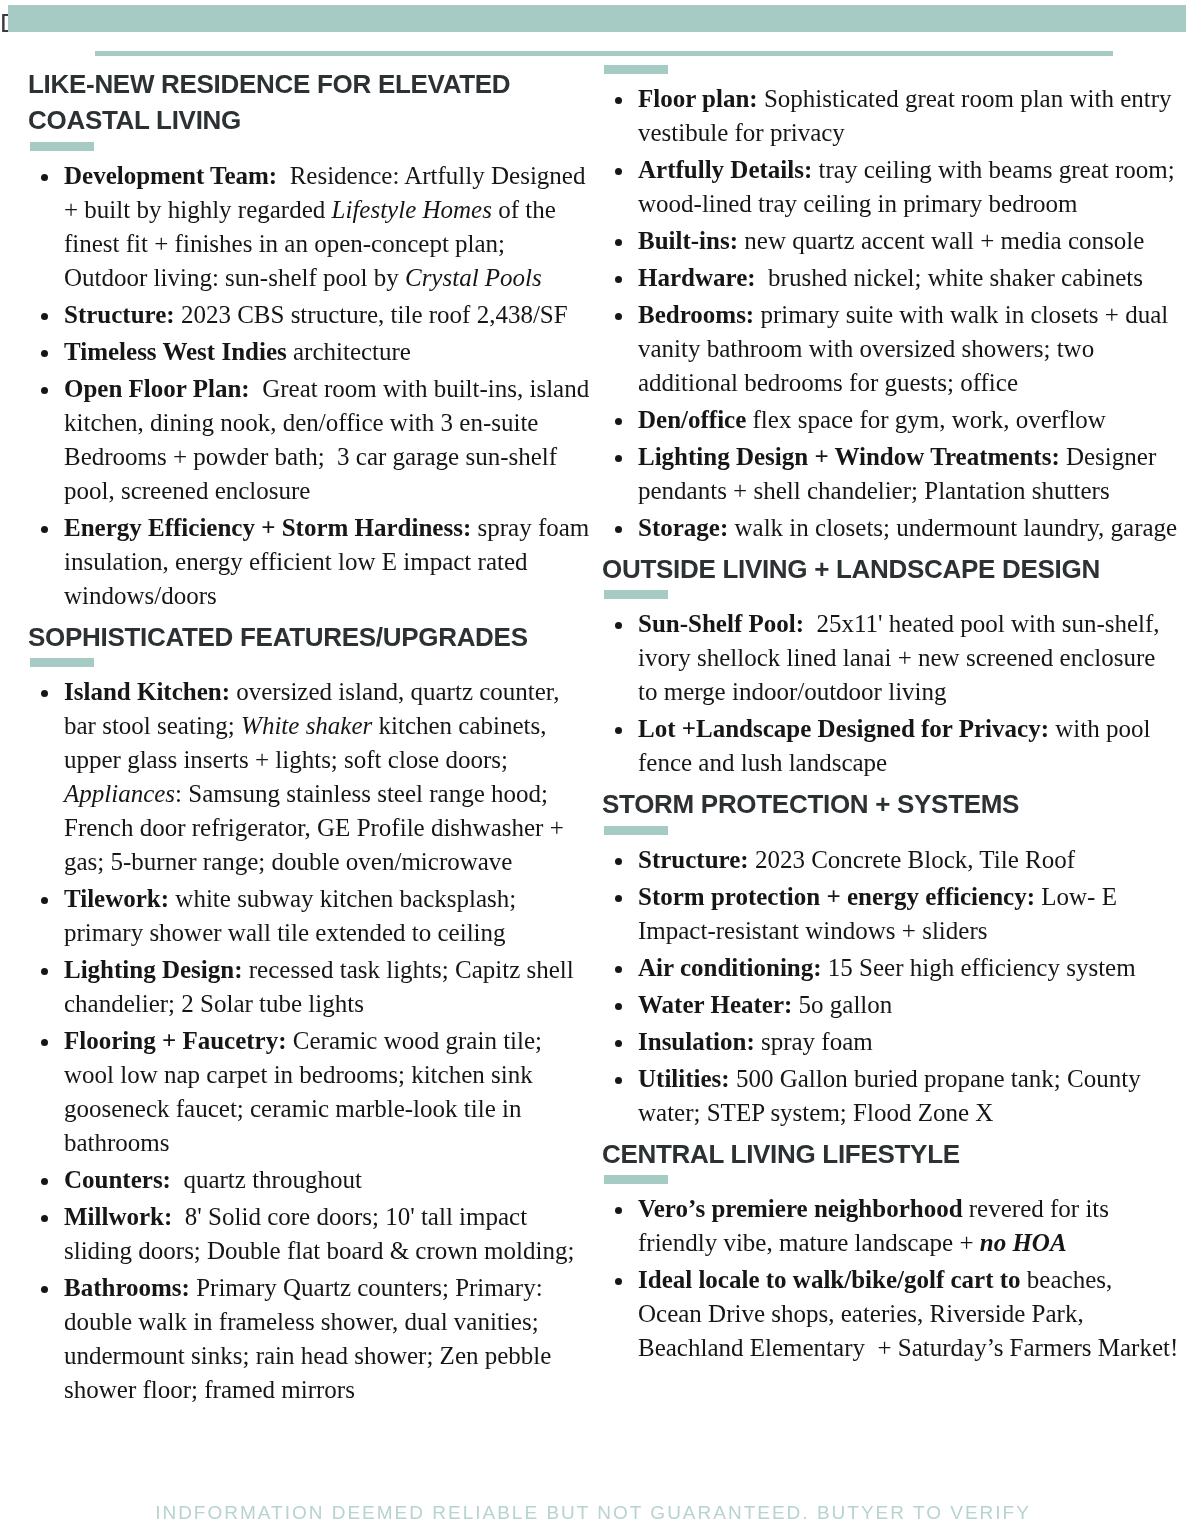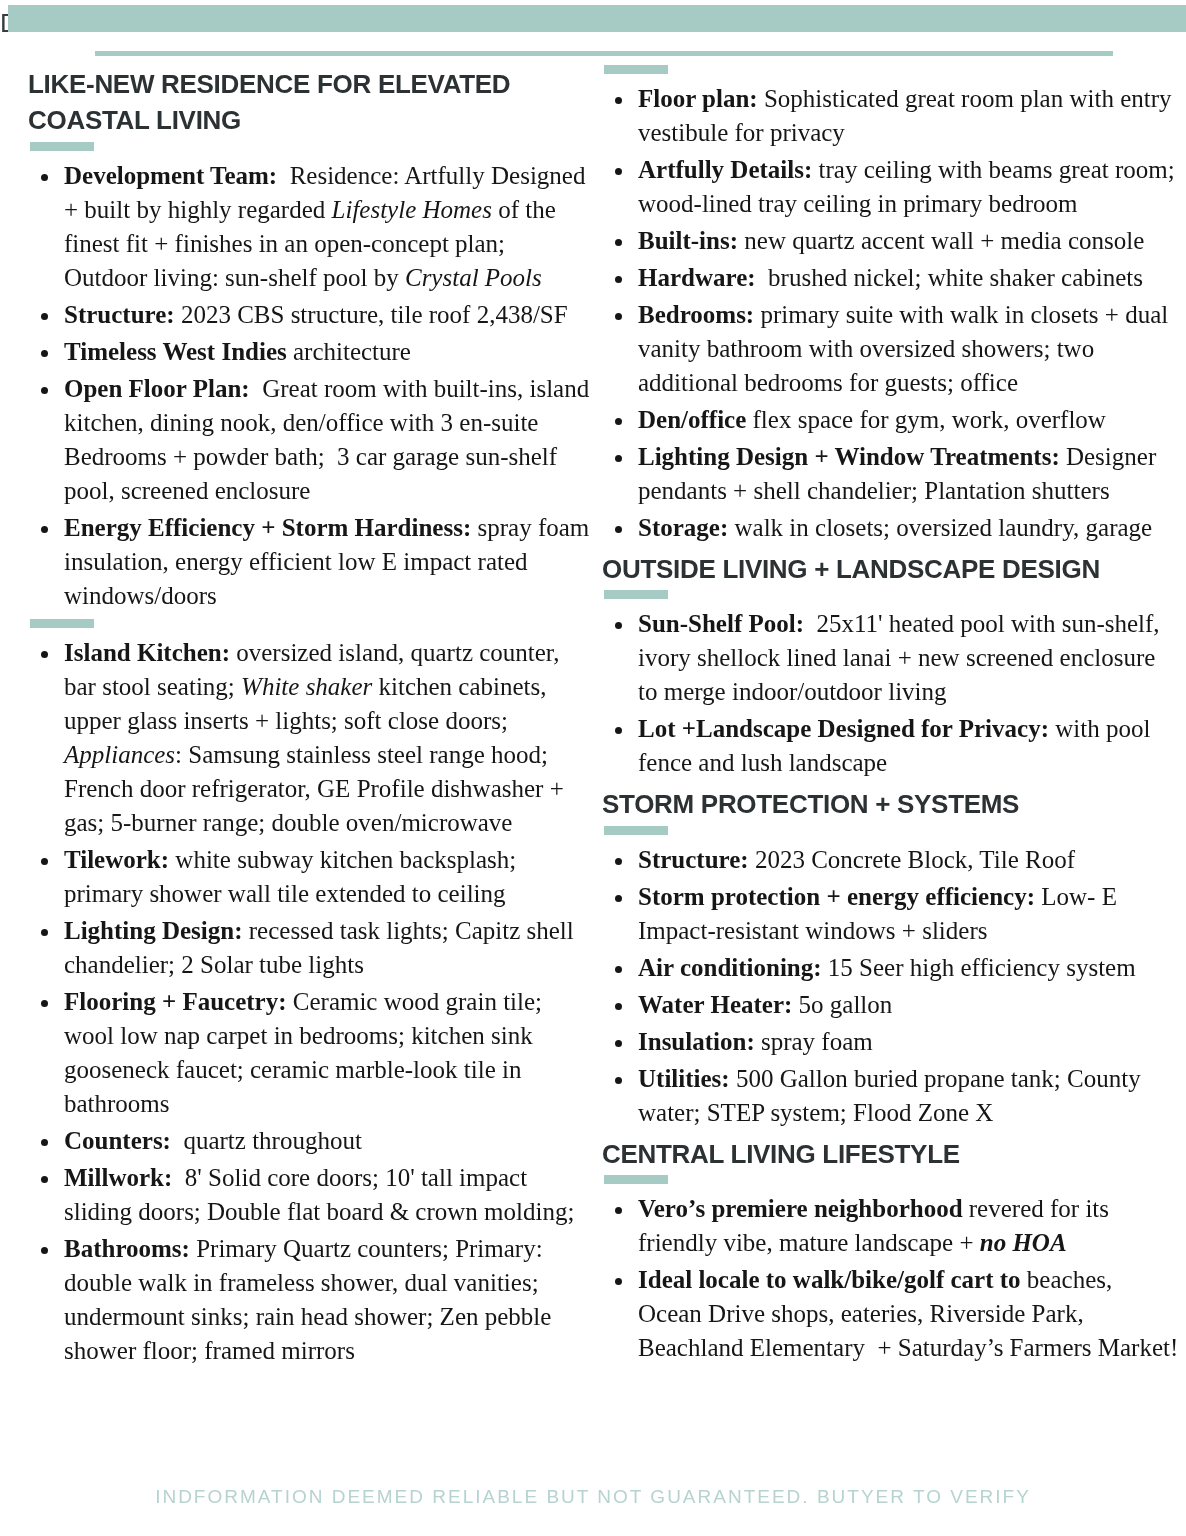--- a/index.html
+++ b/index.html
@@ -86,21 +86,21 @@
     margin-bottom:3px;
     padding-left:2px;
   }
   ul.features li span{white-space:pre-wrap;}
   .seg-b{font-weight:700;}
   .seg-i{font-style:italic;}
   .seg-bi{font-weight:700;font-style:italic;}
   .footer{
     position:absolute;
     left:0;right:0;
-    bottom:28px;
+    bottom:12px;
     text-align:center;
     font-family:"Liberation Sans", sans-serif;
     font-size:19px;
     letter-spacing:2px;
     color:var(--footer-color);
   }
 </style>
 </head>
 <body>
 
@@ -115,20 +115,21 @@
           <div class="underline"></div>
           <ul class="features">
             <li><span class="seg-b">Development Team:</span><span class="seg-n">  Residence: Artfully Designed + built by highly regarded </span><span class="seg-i">Lifestyle Homes</span><span class="seg-n"> of the finest fit + finishes in an open-concept plan; Outdoor living: sun-shelf pool by </span><span class="seg-i">Crystal Pools</span></li>
             <li><span class="seg-b">Structure:</span><span class="seg-n"> 2023 CBS structure, tile roof 2,438/SF</span></li>
             <li><span class="seg-b">Timeless West Indies</span><span class="seg-n"> architecture</span></li>
             <li><span class="seg-b">Open Floor Plan:</span><span class="seg-n">  Great room with built-ins, island kitchen, dining nook, den/office with 3 en-suite Bedrooms + powder bath;  3 car garage sun-shelf pool, screened enclosure</span></li>
             <li><span class="seg-b">Energy Efficiency + Storm Hardiness:</span><span class="seg-n"> spray foam insulation, energy efficient low E impact rated windows/doors</span></li>
           </ul>
         </section>
         <section class="section">
+          <h2 class="sec-heading">SOPHISTICATED FEATURES/UPGRADES</h2>
           <div class="underline"></div>
           <ul class="features">
             <li><span class="seg-b">Island Kitchen:</span><span class="seg-n"> oversized island, quartz counter, bar stool seating; </span><span class="seg-i">White shaker</span><span class="seg-n"> kitchen cabinets, upper glass inserts + lights; soft close doors; </span><span class="seg-i">Appliances</span><span class="seg-n">: Samsung stainless steel range hood; French door refrigerator, GE Profile dishwasher + gas; 5-burner range; double oven/microwave</span></li>
             <li><span class="seg-b">Tilework:</span><span class="seg-n"> white subway kitchen backsplash; primary shower wall tile extended to ceiling</span></li>
             <li><span class="seg-b">Lighting Design:</span><span class="seg-n"> recessed task lights; Capitz shell chandelier; 2 Solar tube lights</span></li>
             <li><span class="seg-b">Flooring + Faucetry:</span><span class="seg-n"> Ceramic wood grain tile; wool low nap carpet in bedrooms; kitchen sink gooseneck faucet; ceramic marble-look tile in bathrooms</span></li>
             <li><span class="seg-b">Counters:</span><span class="seg-n">  quartz throughout</span></li>
             <li><span class="seg-b">Millwork:</span><span class="seg-n">  8' Solid core doors; 10' tall impact sliding doors; Double flat board &amp; crown molding;</span></li>
             <li><span class="seg-b">Bathrooms:</span><span class="seg-n"> Primary Quartz counters; Primary: double walk in frameless shower, dual vanities; undermount sinks; rain head shower; Zen pebble shower floor; framed mirrors</span></li>
           </ul>
@@ -138,21 +139,21 @@
         <section class="section">
           <div class="underline"></div>
           <ul class="features">
             <li><span class="seg-b">Floor plan:</span><span class="seg-n"> Sophisticated great room plan with entry vestibule for privacy</span></li>
             <li><span class="seg-b">Artfully Details:</span><span class="seg-n"> tray ceiling with beams great room; wood-lined tray ceiling in primary bedroom</span></li>
             <li><span class="seg-b">Built-ins:</span><span class="seg-n"> new quartz accent wall + media console</span></li>
             <li><span class="seg-b">Hardware:</span><span class="seg-n">  brushed nickel; white shaker cabinets</span></li>
             <li><span class="seg-b">Bedrooms:</span><span class="seg-n"> primary suite with walk in closets + dual vanity bathroom with oversized showers; two additional bedrooms for guests; office</span></li>
             <li><span class="seg-b">Den/office</span><span class="seg-n"> flex space for gym, work, overflow</span></li>
             <li><span class="seg-b">Lighting Design + Window Treatments:</span><span class="seg-n"> Designer pendants + shell chandelier; Plantation shutters</span></li>
-            <li><span class="seg-b">Storage:</span><span class="seg-n"> walk in closets; oversized laundry, garage</span></li>
+            <li><span class="seg-b">Storage:</span><span class="seg-n"> walk in closets; undermount laundry, garage</span></li>
           </ul>
         </section>
         <section class="section">
           <h2 class="sec-heading">OUTSIDE LIVING + LANDSCAPE DESIGN</h2>
           <div class="underline"></div>
           <ul class="features">
             <li><span class="seg-b">Sun-Shelf Pool:</span><span class="seg-n">  25x11' heated pool with sun-shelf, ivory shellock lined lanai + new screened enclosure to merge indoor/outdoor living</span></li>
             <li><span class="seg-b">Lot +Landscape Designed for Privacy:</span><span class="seg-n"> with pool fence and lush landscape</span></li>
           </ul>
         </section>

